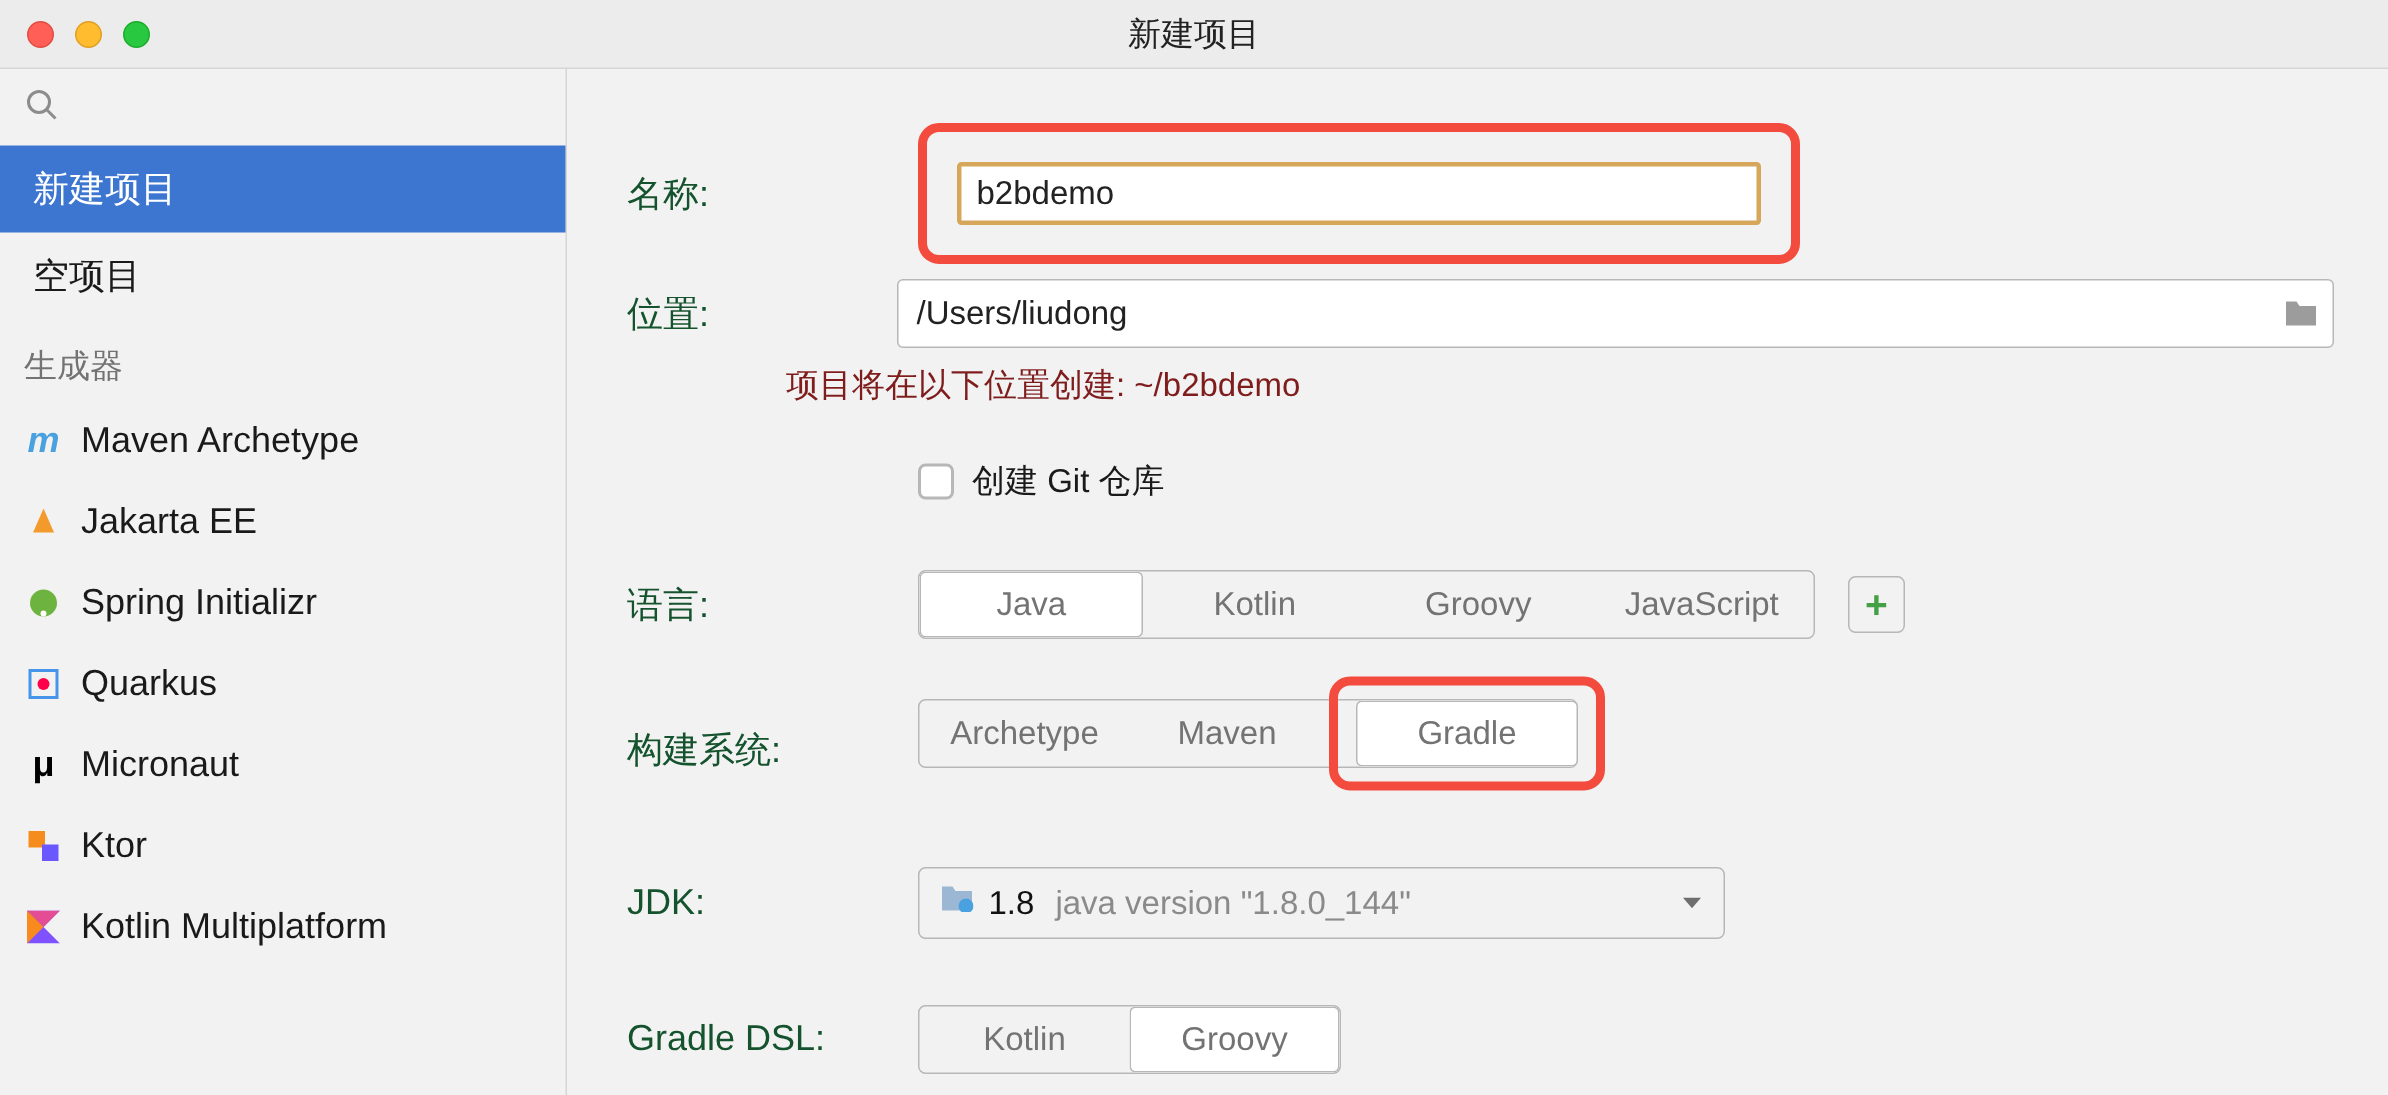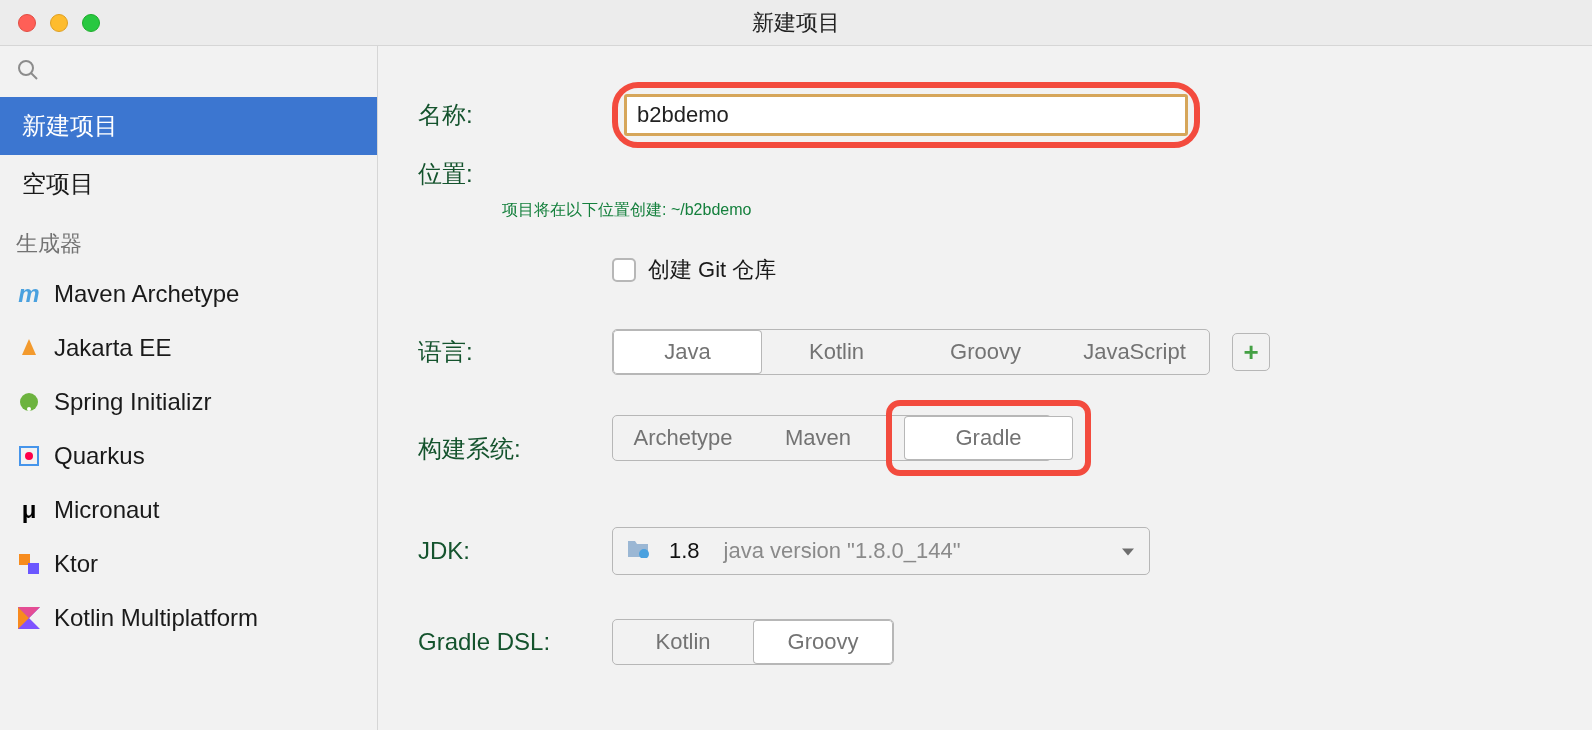--- a/index.html
+++ b/index.html
@@ -93,22 +93,22 @@
       margin-bottom:10px;
     }
     .label {
       width:194px;
       font-size:24px;
       color:#14532d;
     }
     .field-wrap { flex: 0 0 auto; }
     .hl-outer {
       border:6px solid #f34b3e;
-      border-radius:26px;
-      padding:6px;
+      border-radius:14px;
+      padding:20px;
       width:588px;
     }
     .name-input {
       width:100%;
       height:42px;
       border:3px solid #d6a65a;
       border-radius:3px;
       background:#fff;
       padding:0 10px;
       font-size:22px;
@@ -127,24 +127,24 @@
       color:#222;
       outline:none;
       position:relative;
     }
     .location-wrap { position:relative; width:958px; }
     .folder-icon {
       position:absolute; right:10px; top:50%; transform:translateY(-50%);
       width:24px; height:20px; color:#9c9c9c; cursor:pointer;
     }
     .hint {
-      color:#15803d;
-      font-size:16px;
+      color:#7f1d1d;
+      font-size:22px;
       margin-top:8px;
-      margin-left:84px;
+      margin-left:106px;
     }
     .checkbox-row {
       display:flex; align-items:center; gap:12px;
       margin-left:194px;
       margin-top:34px;
     }
     .chk {
       width:24px; height:24px; border:2px solid #b7b7b7; border-radius:5px; background:#fff;
     }
     .lang-row { margin-top:44px; }
@@ -195,21 +195,21 @@
     }
     .build-flex { display:flex; align-items:center; }
     .jdk-row { margin-top:34px; }
     .dropdown {
       width:538px; height:48px;
       border:1px solid #b7b7b7;
       border-radius:5px;
       background:#f2f2f2;
       display:flex; align-items:center;
       padding:0 14px;
-      gap:20px;
+      gap:10px;
       cursor:pointer;
       position:relative;
     }
     .jdk-ver { font-size:22px; color:#111; }
     .jdk-sub { font-size:22px; color:#8a8a8a; margin-left:4px;}
     .dd-chevron {
       position:absolute; right:14px; top:50%; transform:translateY(-50%);
       color:#6e6e6e;
     }
     .dsl-row { margin-top:44px; }
@@ -309,20 +309,28 @@
       <div class="label">名称:</div>
       <div class="field-wrap">
         <div class="hl-outer">
           <input class="name-input" value="b2bdemo" style="">
         </div>
       </div>
     </div>
 
     <div class="row location-row">
       <div class="label">位置:</div>
+      <div class="location-wrap">
+        <input class="location-input" value="/Users/liudong" style="">
+        <span class="folder-icon">
+          <svg width="24" height="20" viewBox="0 0 24 20" fill="currentColor">
+              <path d="M2 2h7l2 3h11v13H2z"></path>
+            </svg>
+        </span>
+      </div>
     </div>
     <div class="hint">项目将在以下位置创建: ~/b2bdemo</div>
 
     <div class="checkbox-row">
       <div class="chk"></div>
       <span style="font-size:22px">创建 Git 仓库</span>
     </div>
 
     <div class="row lang-row">
       <div class="label">语言:</div>
@@ -337,21 +345,21 @@
 
     <div class="row build-row">
       <div class="label" style="padding-top:18px">构建系统:</div>
       <div class="build-flex">
         <div class="seg-group buildsys" style="margin-right:4px">
           <div class="seg" style="flex:0 0 140px">Archetype</div>
           <div class="seg" style="flex:0 0 130px">Maven</div>
           <div class="seg selected" style="flex:1;visibility:hidden"></div>
         </div>
         <div class="build-hl" style="position:absolute;margin-left:274px">
-          <div class="seg selected" style="width:169px;height:44px">Gradle</div>
+          <div class="seg selected" style="width:148px;height:44px">Gradle</div>
         </div>
       </div>
     </div>
 
     <div class="row jdk-row" style="margin-top:62px">
       <div class="label">JDK:</div>
       <div class="dropdown">
         <span>
           <svg width="22" height="18" viewBox="0 0 22 18">
               <path d="M1 1h7l2 3h11v13H1z" fill="#9bb7d4"></path>

